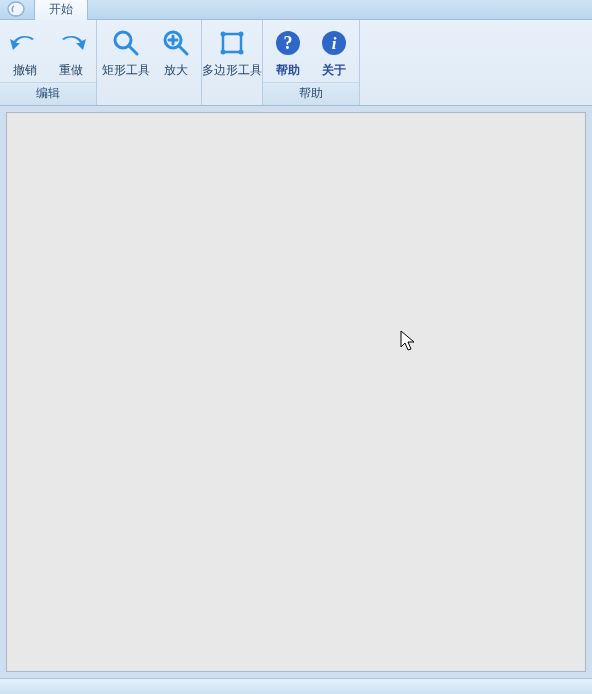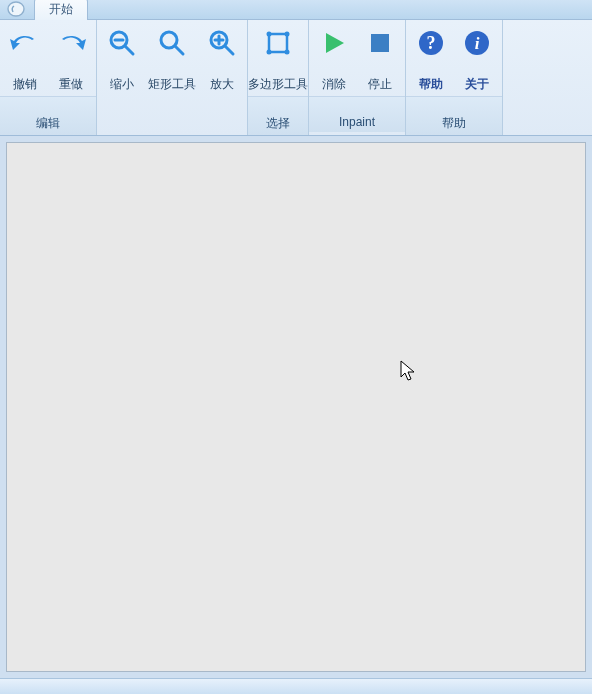--- a/index.html
+++ b/index.html
@@ -54,28 +54,28 @@
     width: 46px;
     display: flex;
     flex-direction: column;
     align-items: center;
     padding: 2px 0 2px 0;
     cursor: pointer;
     border: 1px solid transparent;
     border-radius: 3px;
   }
   .ricon { width: 34px; height: 34px; display:flex; align-items:center; justify-content:center; }
-  .rlabel { font-size: 12px; color: #284766; margin-top: 16px; white-space: nowrap; font-family: Liberation Serif, serif; }
+  .rlabel { font-size: 12px; color: #284766; margin-top: 2px; white-space: nowrap; font-family: Liberation Serif, serif; }
   .group-title {
     text-align: center;
     font-size: 12px;
     color: #2a4e74;
     background: linear-gradient(#dceaf7,#cfe0f0);
     border-top: 1px solid #c3d6ea;
-    padding: 18px 0 3px 0;
+    padding: 2px 0 3px 0;
   }
 
   
   .workspace {
     flex: 1;
     background: #cfdff0;
     padding: 6px;
     display: flex;
   }
   .canvas {
@@ -134,30 +134,20 @@
           </svg>
         </div>
         <div class="rlabel">重做</div>
       </div>
     </div>
     <div class="group-title">编辑</div>
   </div>
 
   <div class="group">
     <div class="group-buttons">
-      <div class="rbtn">
-        <div class="ricon">
-          <svg width="30" height="30" viewBox="0 0 30 30">
-            <circle cx="12" cy="12" r="8" fill="none" stroke="#2f8de0" stroke-width="3"></circle>
-            <line x1="18" y1="18" x2="26" y2="26" stroke="#2f8de0" stroke-width="3" stroke-linecap="round"></line>
-            <line x1="8" y1="12" x2="16" y2="12" stroke="#2f8de0" stroke-width="3" stroke-linecap="round"></line>
-          </svg>
-        </div>
-        <div class="rlabel">缩小</div>
-      </div>
       <div class="rbtn" style="width:54px">
         <div class="ricon">
           <svg width="30" height="30" viewBox="0 0 30 30">
             <circle cx="12" cy="12" r="8" fill="none" stroke="#2f8de0" stroke-width="3"></circle>
             <line x1="18" y1="18" x2="26" y2="26" stroke="#2f8de0" stroke-width="3" stroke-linecap="round"></line>
           </svg>
         </div>
         <div class="rlabel">矩形工具</div>
       </div>
       <div class="rbtn">
@@ -182,44 +172,22 @@
             <rect x="6" y="6" width="18" height="18" fill="none" stroke="#2f8de0" stroke-width="2.5"></rect>
             <circle cx="6" cy="6" r="2.5" fill="#2f8de0"></circle>
               <circle cx="24" cy="6" r="2.5" fill="#2f8de0"></circle>
             <circle cx="6" cy="24" r="2.5" fill="#2f8de0"></circle>
               <circle cx="24" cy="24" r="2.5" fill="#2f8de0"></circle>
           </svg>
         </div>
         <div class="rlabel">多边形工具</div>
       </div>
     </div>
-    <div class="group-title">选择</div>
-  </div>
-
-  <div class="group">
-    <div class="group-buttons">
-      <div class="rbtn">
-        <div class="ricon">
-          <svg width="28" height="28" viewBox="0 0 28 28">
-            <polygon points="6,4 24,14 6,24" fill="#39c06e"></polygon>
-          </svg>
-        </div>
-        <div class="rlabel">消除</div>
-      </div>
-      <div class="rbtn">
-        <div class="ricon">
-          <svg width="26" height="26" viewBox="0 0 26 26">
-            <rect x="4" y="4" width="18" height="18" fill="#3b7fc4"></rect>
-          </svg>
-        </div>
-        <div class="rlabel">停止</div>
-      </div>
-    </div>
-    <div class="group-title">Inpaint</div>
-  </div>
+  </div>
+
 
   <div class="group">
     <div class="group-buttons">
       <div class="rbtn">
         <div class="ricon">
           <svg width="30" height="30" viewBox="0 0 30 30">
             <circle cx="15" cy="15" r="12" fill="#2f67c8"></circle>
             <text x="15" y="21" text-anchor="middle" font-size="18" font-weight="bold" fill="#fff" font-family="Georgia,serif">?</text>
           </svg>
         </div>

